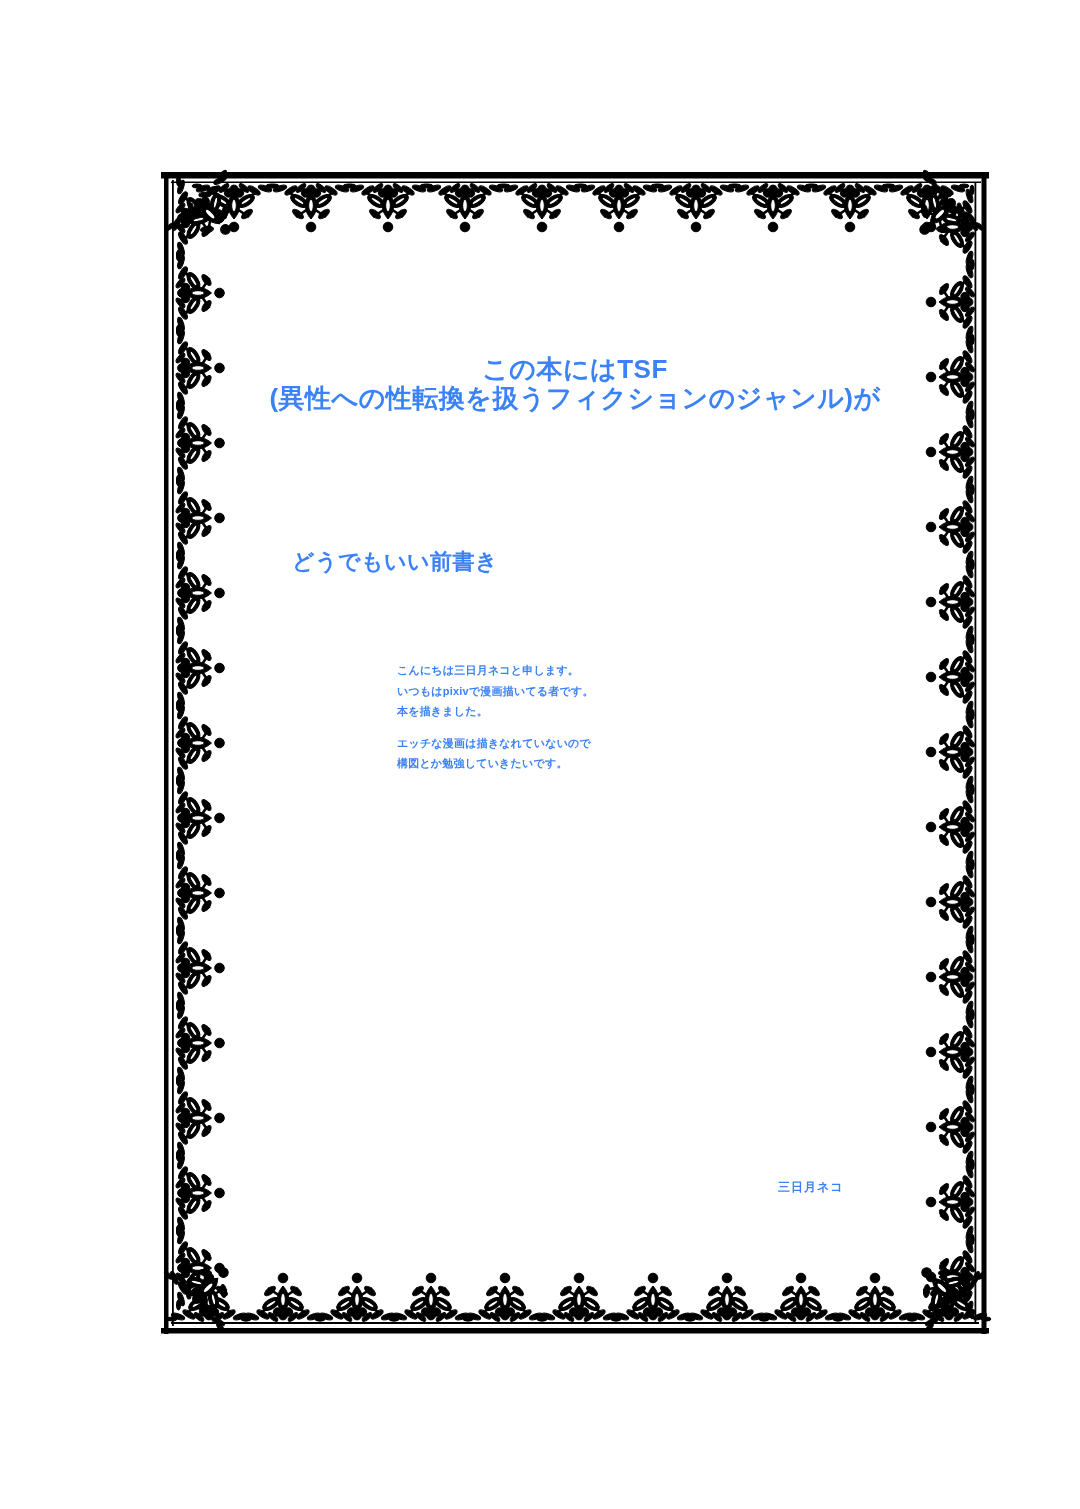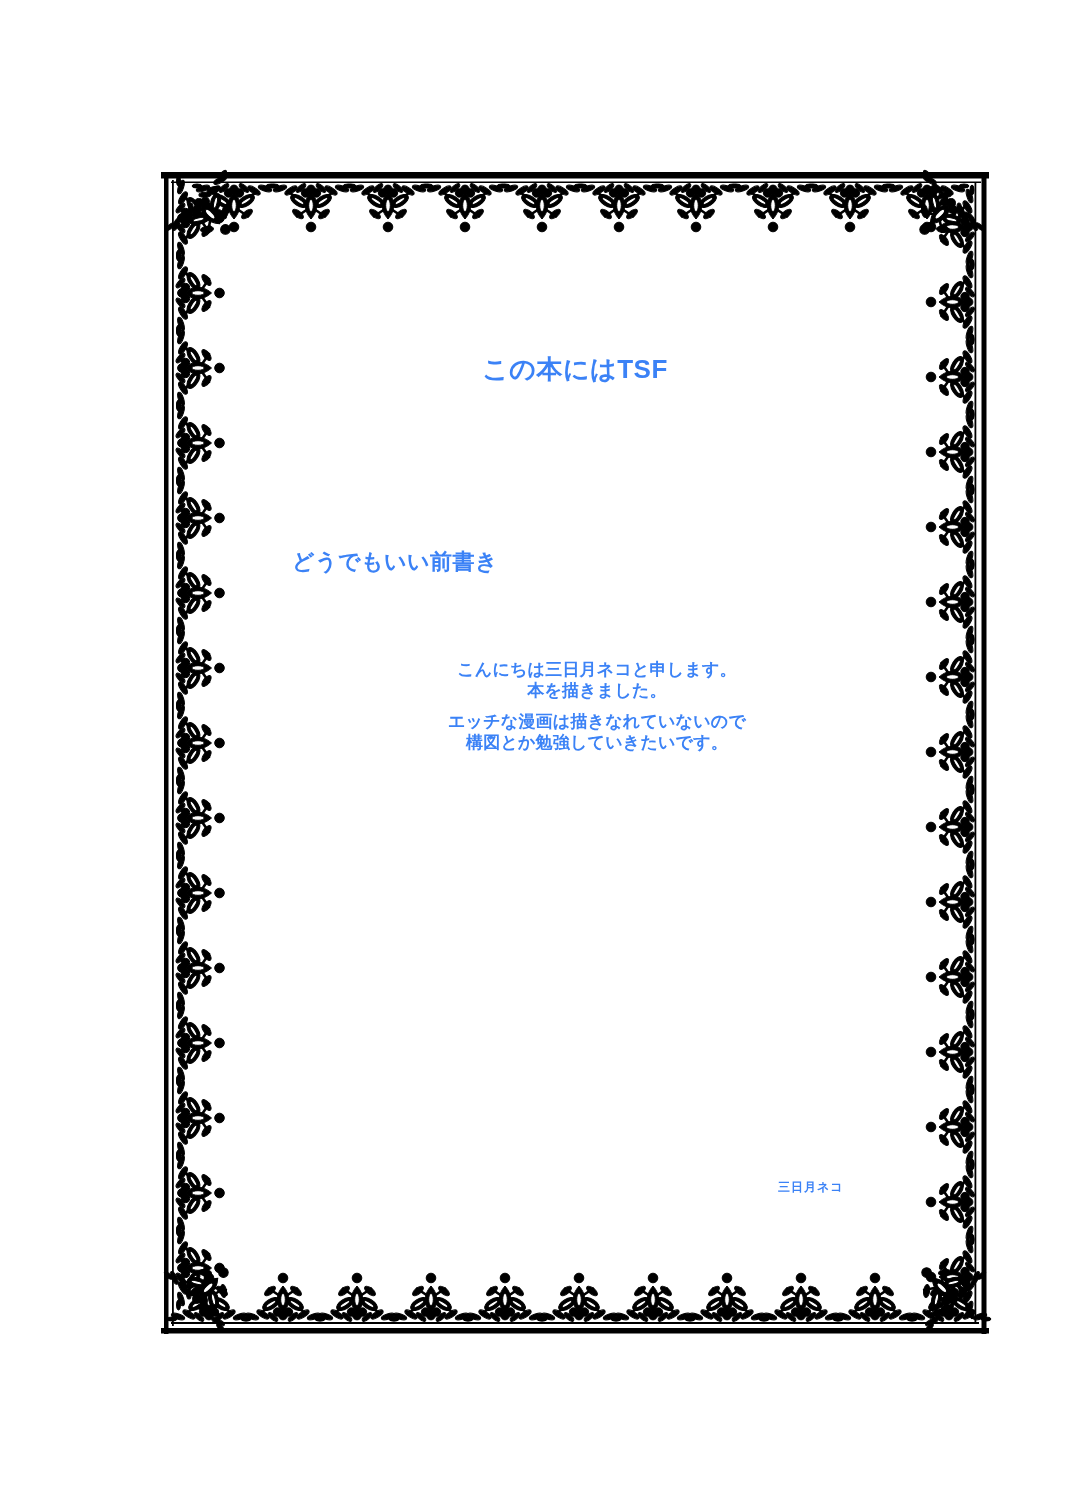--- a/index.html
+++ b/index.html
@@ -19,23 +19,22 @@
     letter-spacing:0.5px;
   }
   .heading{
     position:absolute;left:261px;top:543px;margin:0;
     font-family:"Liberation Serif","DejaVu Serif",serif;
     font-size:22px;font-weight:600;letter-spacing:0.5px;
     line-height:38px;
   }
   .body-text{
     position:absolute;left:366px;top:660px;width:400px;
-    font-size:17px;font-weight:600;line-height:20.6px;
+    font-size:11px;font-weight:600;line-height:20.6px;
     letter-spacing:0.2px;
-    text-align:center;
   }
   .para{margin:0;}
   .para + .para{margin-top:11px;}
   .signature{
     position:absolute;left:747px;top:1179px;
     font-size:12px;font-weight:600;letter-spacing:1px;
   }
 </style>
 </head>
 <body>
@@ -151,27 +150,29 @@
         <use href="#orn" xlink:href="#orn" transform="translate(943,1277) rotate(90)" stroke="#000000"></use>
         <use href="#orn" xlink:href="#orn" transform="translate(164,199) rotate(-45)" stroke="#000000"></use>
         <use href="#orn" xlink:href="#orn" transform="translate(924,199) rotate(45)" stroke="#000000"></use>
         <use href="#orn" xlink:href="#orn" transform="translate(162,1303) rotate(-135)" stroke="#000000"></use>
         <use href="#orn" xlink:href="#orn" transform="translate(926,1303) rotate(135)" stroke="#000000"></use>
       </g>
   </svg>
 
   <div class="warning">
     <div>この本にはTSF</div>
+    <div>(異性への性転換を扱うフィクションのジャンル)が</div>
   </div>
 
   <h1 class="heading">どうでもいい前書き</h1>
 
   <div class="body-text">
     <p class="para">
       <span style="display:block">こんにちは三日月ネコと申します。</span>
+      <span style="display:block">いつもはpixivで漫画描いてる者です。</span>
       <span style="display:block">本を描きました。</span>
     </p>
     <p class="para">
       <span style="display:block">エッチな漫画は描きなれていないので</span>
       <span style="display:block">構図とか勉強していきたいです。</span>
     </p>
   </div>
 
   <div class="signature">三日月ネコ</div>
 

